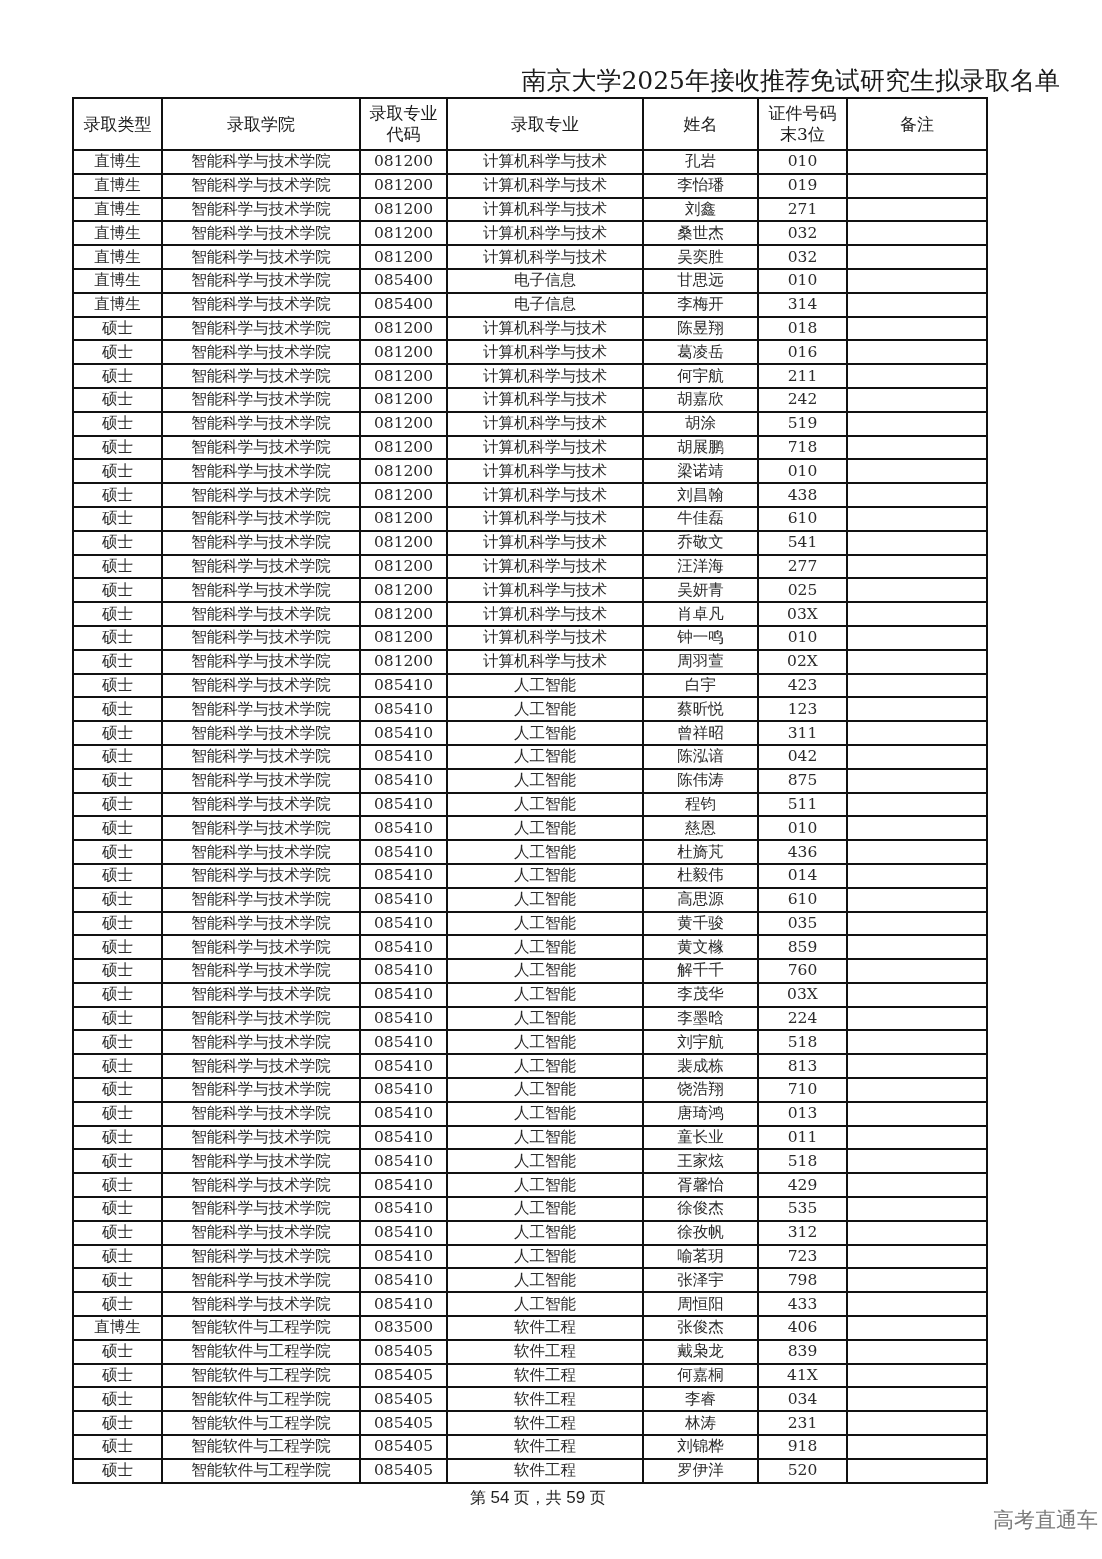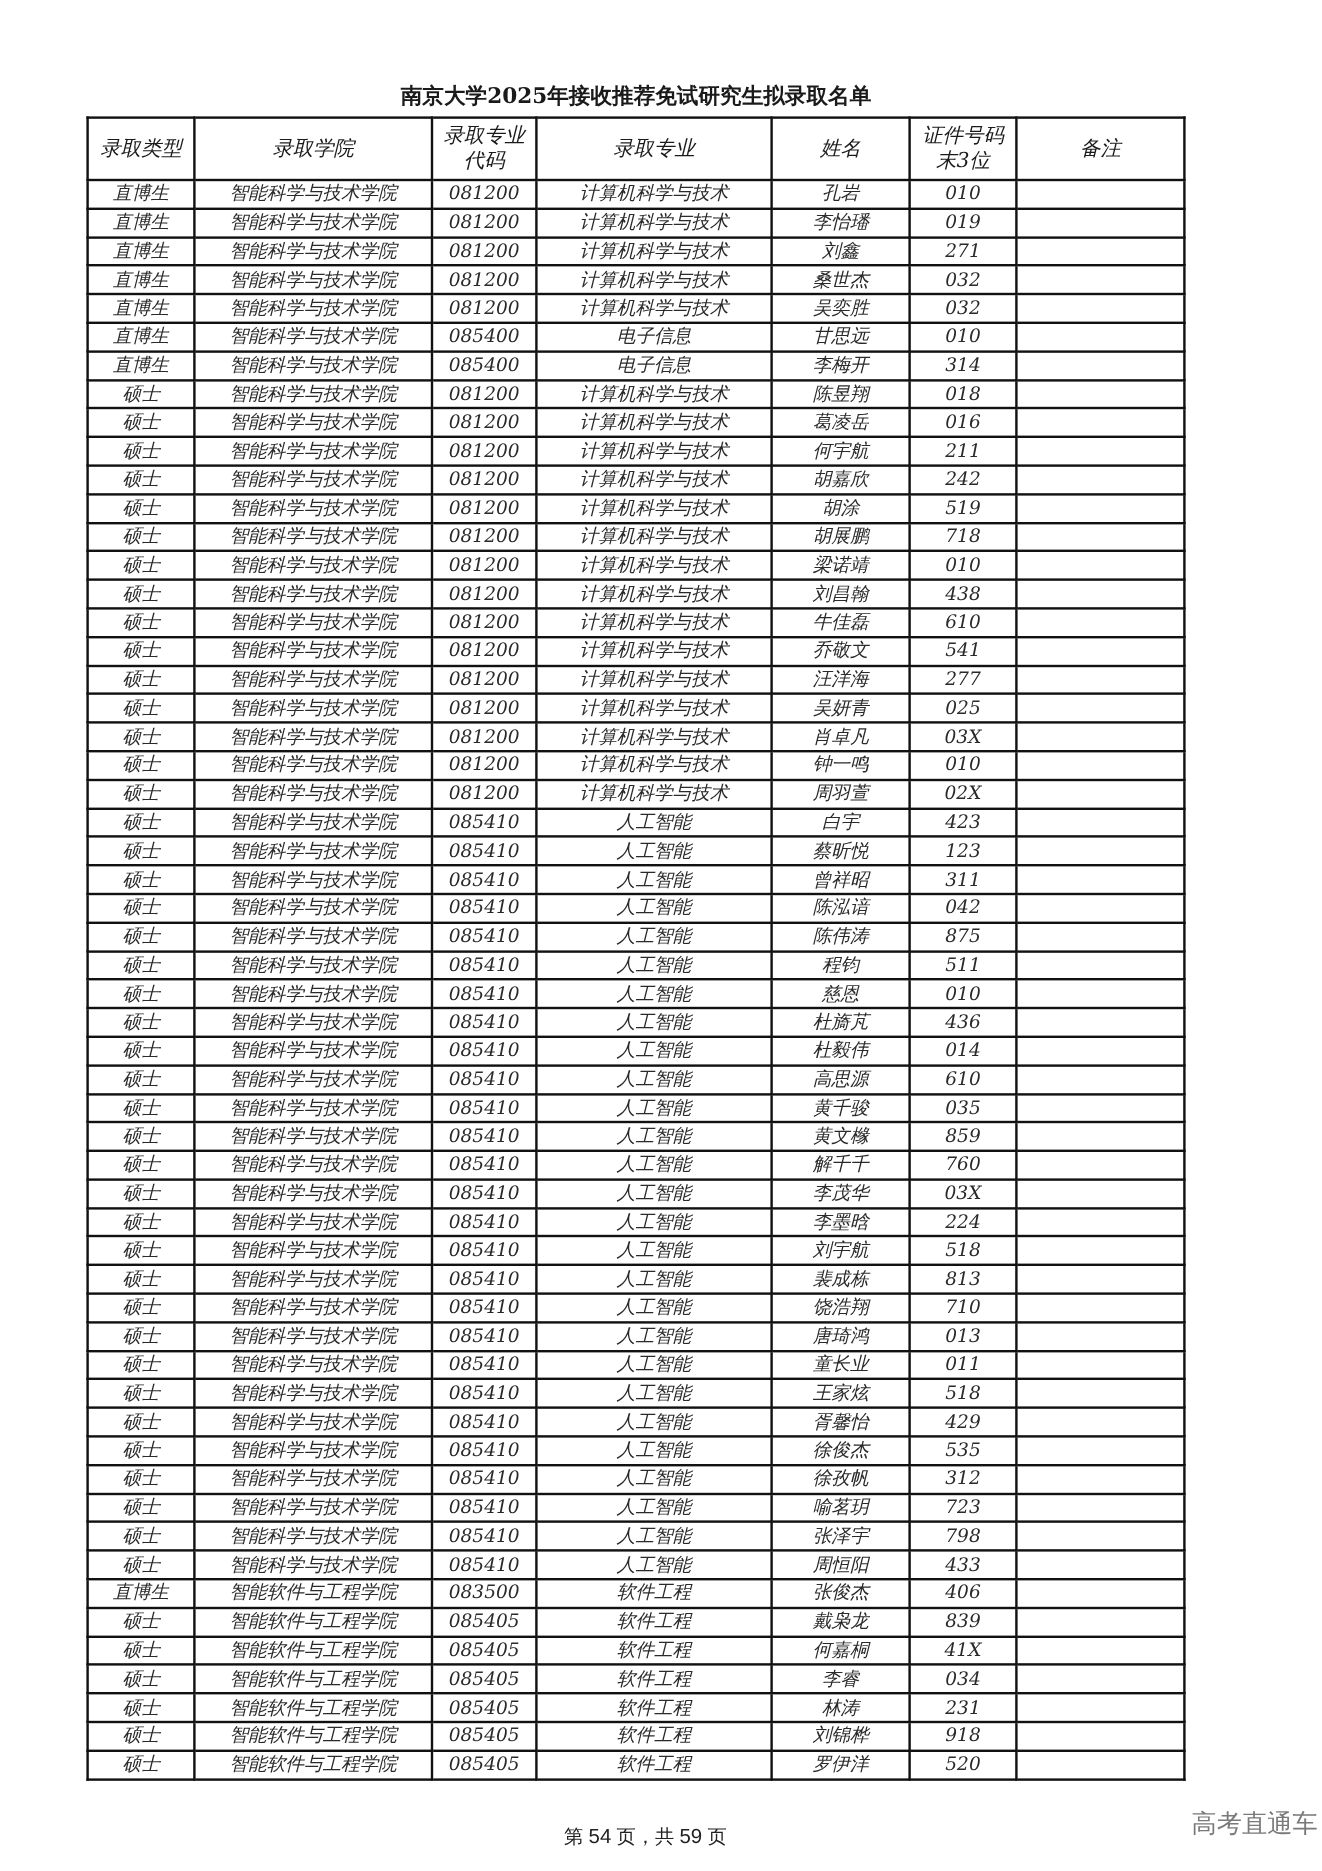--- a/index.html
+++ b/index.html
@@ -1,28 +1,28 @@
 <!DOCTYPE html>
 <html><head>
 <meta charset="utf-8">
 <style>
   html, body { margin: 0; padding: 0; background: #ffffff; }
   body { width: 1102px; height: 1559px; position: relative; overflow: hidden;
          font-family: "DejaVu Serif", "Liberation Serif", serif; color: #1a1a1a; }
-  .title { position: absolute; left: 0; top: 64px; width: 1060px; text-align: center;
-           font-size: 18px; font-weight: bold; letter-spacing: 0px; line-height: 34px; }
+  .title { position: absolute; left: 0; top: 64px; width: 1060px; text-align: right;
+           font-size: 25px; font-weight: normal; letter-spacing: 0px; line-height: 34px; }
   table.list { position: absolute; left: 72px; top: 97px; border-collapse: collapse;
-               table-layout: fixed; width: 914px; font-style: italic; }
+               table-layout: fixed; width: 914px; }
   table.list th, table.list td { border: 2px solid #111; text-align: center; padding: 0;
                white-space: nowrap; overflow: hidden; }
   table.list th { font-weight: normal; font-size: 17px; height: 50px; line-height: 21px; }
   table.list td { font-size: 15.5px; height: 21.8px; line-height: 21px; color: #2a2a2a; }
   col.c1 { width: 89px; } col.c2 { width: 198px; } col.c3 { width: 87px; }
   col.c4 { width: 196px; } col.c5 { width: 115px; } col.c6 { width: 89px; } col.c7 { width: 140px; }
-  .footer { position: absolute; top: 1521px; left: 470px; font-size: 16px;
+  .footer { position: absolute; top: 1488px; left: 470px; font-size: 16px;
             font-family: "Liberation Sans", "DejaVu Sans", sans-serif; color: #222; }
   .footer b { font-weight: normal; font-size: 17px; }
   .watermark { position: absolute; top: 1506px; left: 993px; font-size: 21px; color: #7a7a7a;
                font-family: Liberation Serif, serif; }
 </style>
 </head>
 <body>
 
 <div class="title">南京大学2025年接收推荐免试研究生拟录取名单</div>
 

